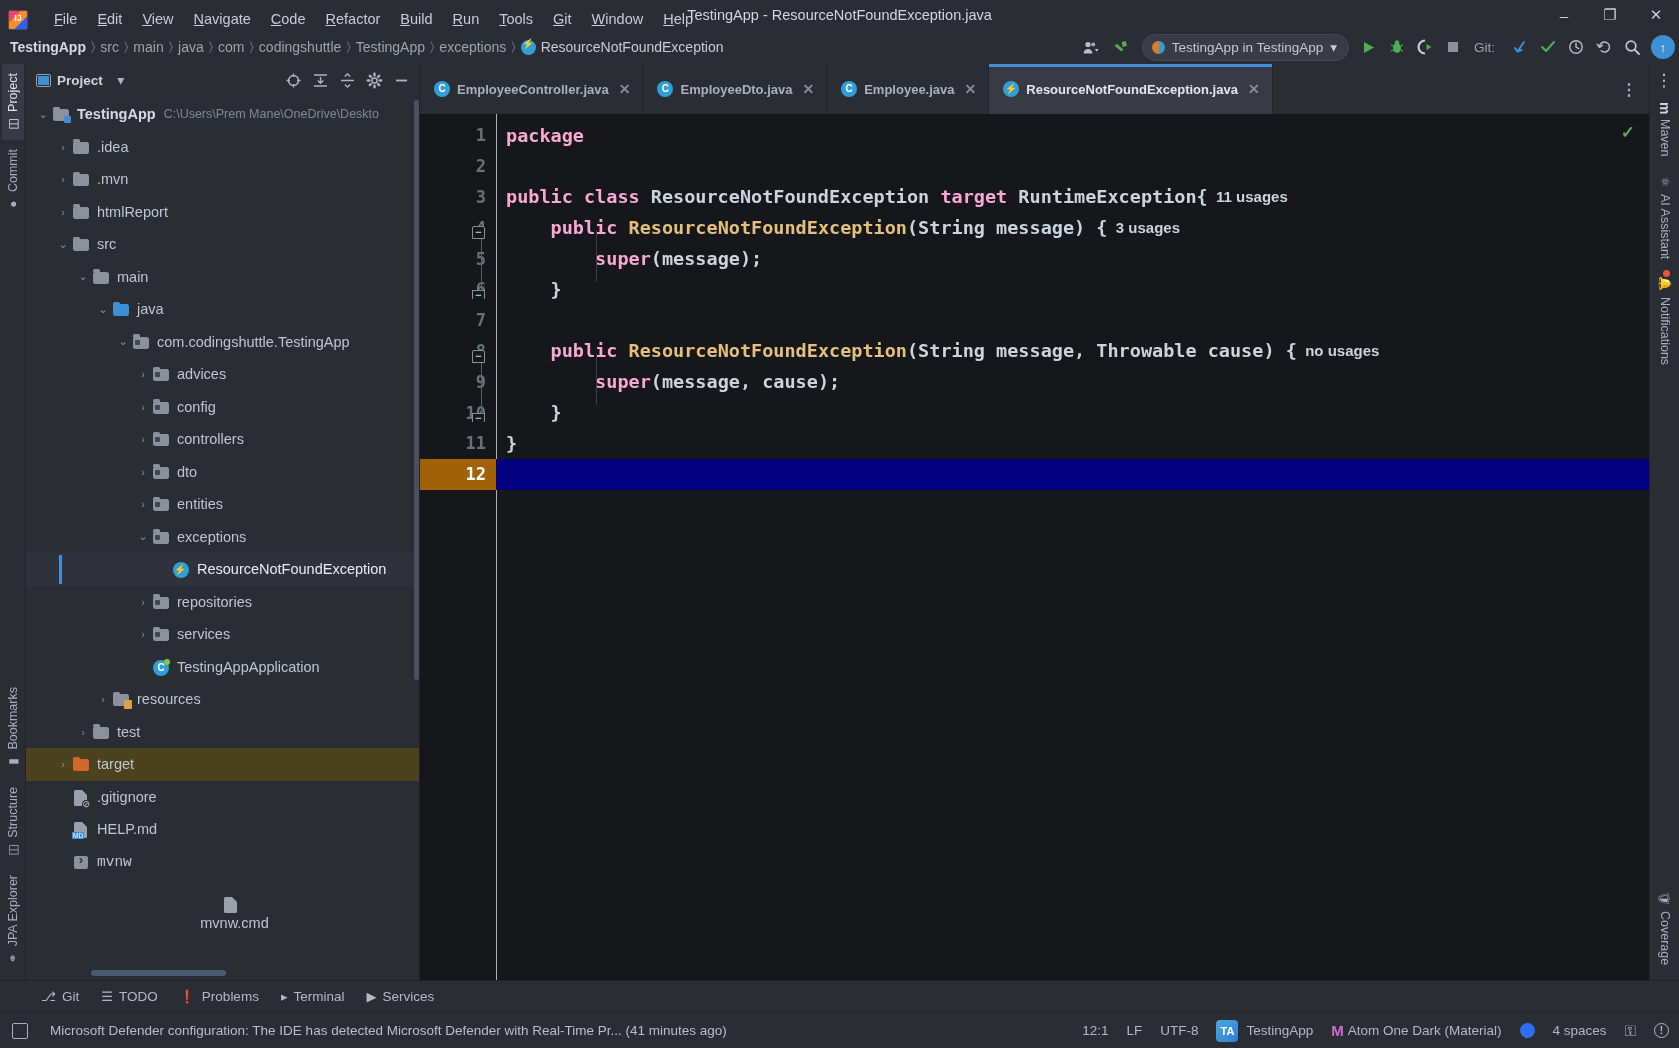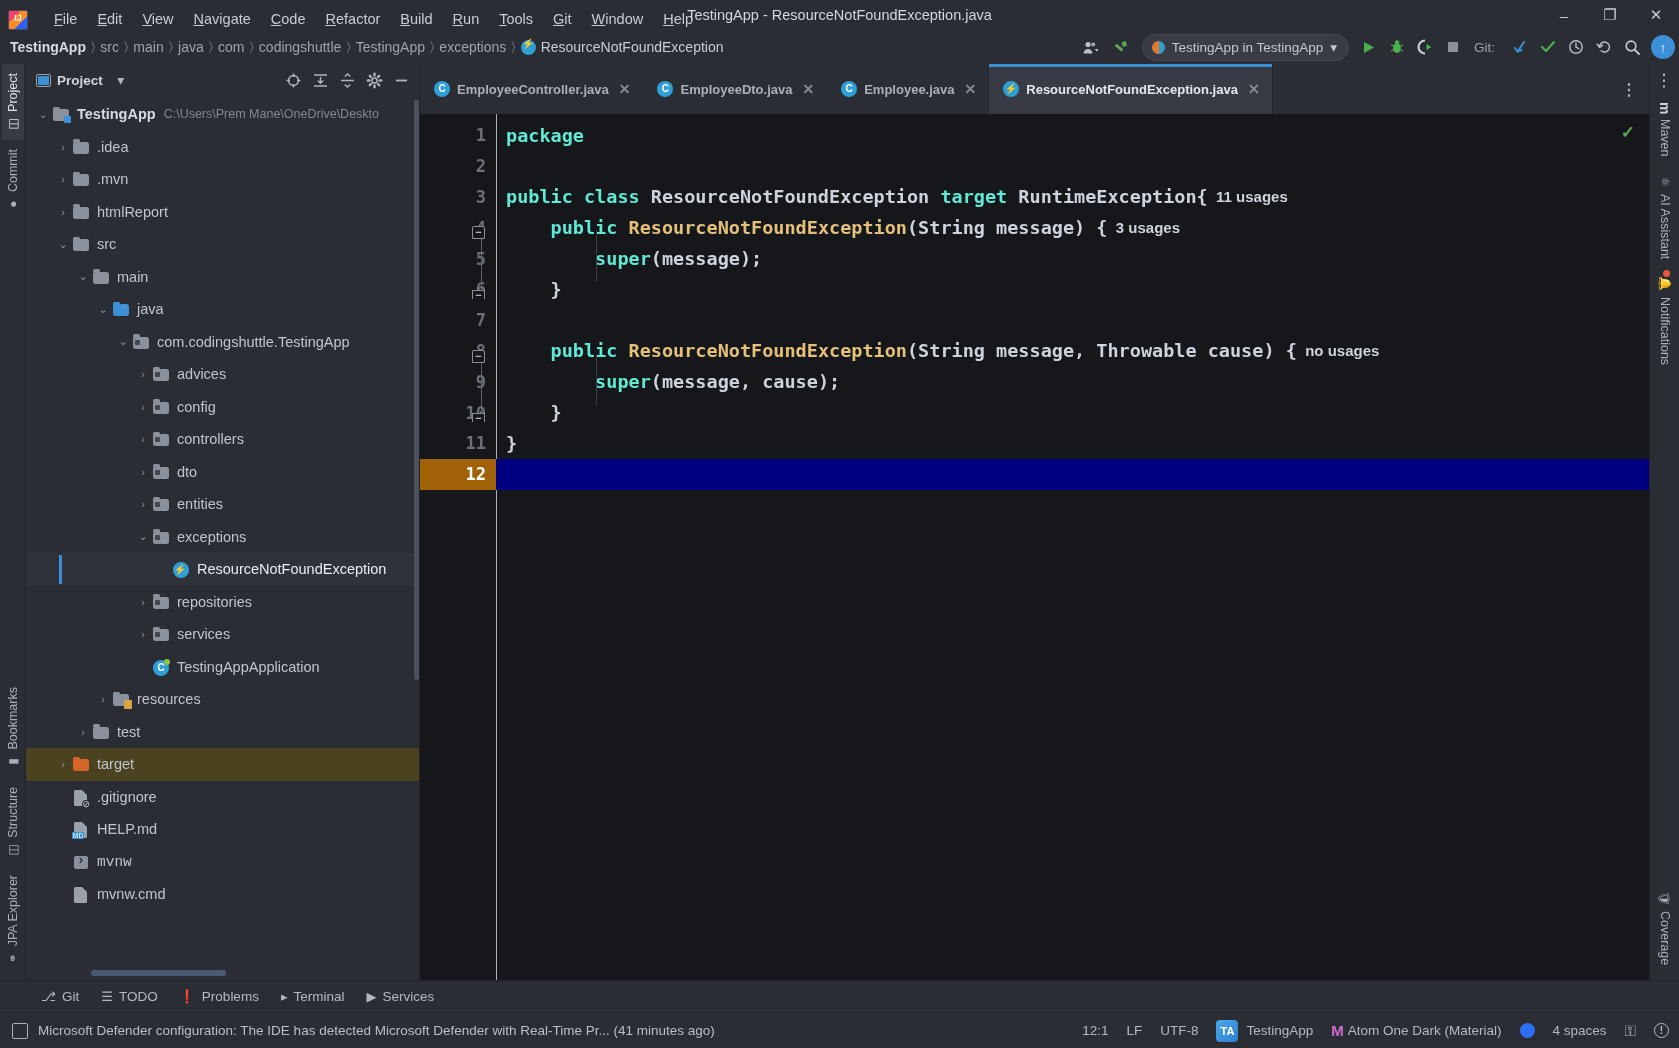--- a/index.html
+++ b/index.html
@@ -333,21 +333,21 @@
     flex: 1; position: relative; padding-top: 6px;
     font-family: "DejaVu Sans Mono", monospace;
     font-size: 18.5px; min-width: 0;
     overflow: hidden;
   }
   .cline {
     height: 30.8px; display: flex; align-items: center;
     padding-left: 10px; white-space: pre; color: #abb2bf;
   }
   .cline.cur { background: #000080; }
-  .kw2 { color: #5eead4; }
+  .kw2 { color: #f9a8d4; }
   .typ { color: #e5c07b; }
   .plain { color: #cdd3dd; }
   .inlay { color: #cdd3dd; font-size: 15px; font-family: "Liberation Sans", sans-serif; }
   .indent-guide {
     position: absolute; width: 1px; background: #3a3f47; top: 0; bottom: 0;
   }
   .caret-col {
     position: absolute; left: 76px; top: 0; bottom: 0; width: 1px;
     background: #c8ccd4; opacity: .85;
   }
@@ -373,21 +373,21 @@
   .statusbar {
     height: 36px; flex: 0 0 36px; background: #2b2d35;
     display: flex; align-items: center; padding: 0 10px 0 12px;
     gap: 0; font-size: 13.5px; color: #a9b0ba;
     border-top: 1px solid #24262e;
   }
   .sb-msg-icon {
     width: 16px; height: 16px; border: 1.5px solid #a9b0ba;
     border-radius: 2px; margin-right: 10px; flex: 0 0 16px;
   }
-  .sb-msg { color: #b9bfc8; white-space: nowrap; }
+  .sb-msg { color: #b9bfc8; white-space: nowrap; margin-left: 12px; }
   .sb-right { margin-left: auto; display: flex; align-items: center; gap: 18px; }
   .sb-item { cursor: default; white-space: nowrap; color: #b3b9c2; }
   .ta-badge {
     width: 22px; height: 22px; border-radius: 4px;
     background: linear-gradient(135deg,#4aa8e8,#2f7fd0);
     color: #fff; font-size: 11px; font-weight: bold;
     display: flex; align-items: center; justify-content: center;
   }
   .theme-m { color: #d06bd0; font-weight: bold; font-size: 15px; margin-right: 4px; }
   .blue-dot { width: 15px; height: 15px; border-radius: 50%; background: #2d6ef5; }
@@ -781,21 +781,21 @@
             </span>
             <span class="tlabel">HELP.md</span>
           </div>
           <div class="trow" style="padding-left: 28px; font-family: Liberation Mono, monospace;">
             <span class="arrow none">›</span>
             <span class="ficon">
               <span class="sh-icon"></span>
             </span>
             <span class="tlabel">mvnw</span>
           </div>
-          <div class="trow" style="padding-left: 28px;">
+          <div class="trow" style="padding-left: 28px; flex-direction: column;">
             <span class="arrow none">›</span>
             <span class="ficon">
               <span class="file-icon"></span>
             </span>
             <span class="tlabel">mvnw.cmd</span>
           </div>
         </div>
       <div class="pp-scrollthumb"></div>
       <div class="pp-vscroll"></div>
     </div>

